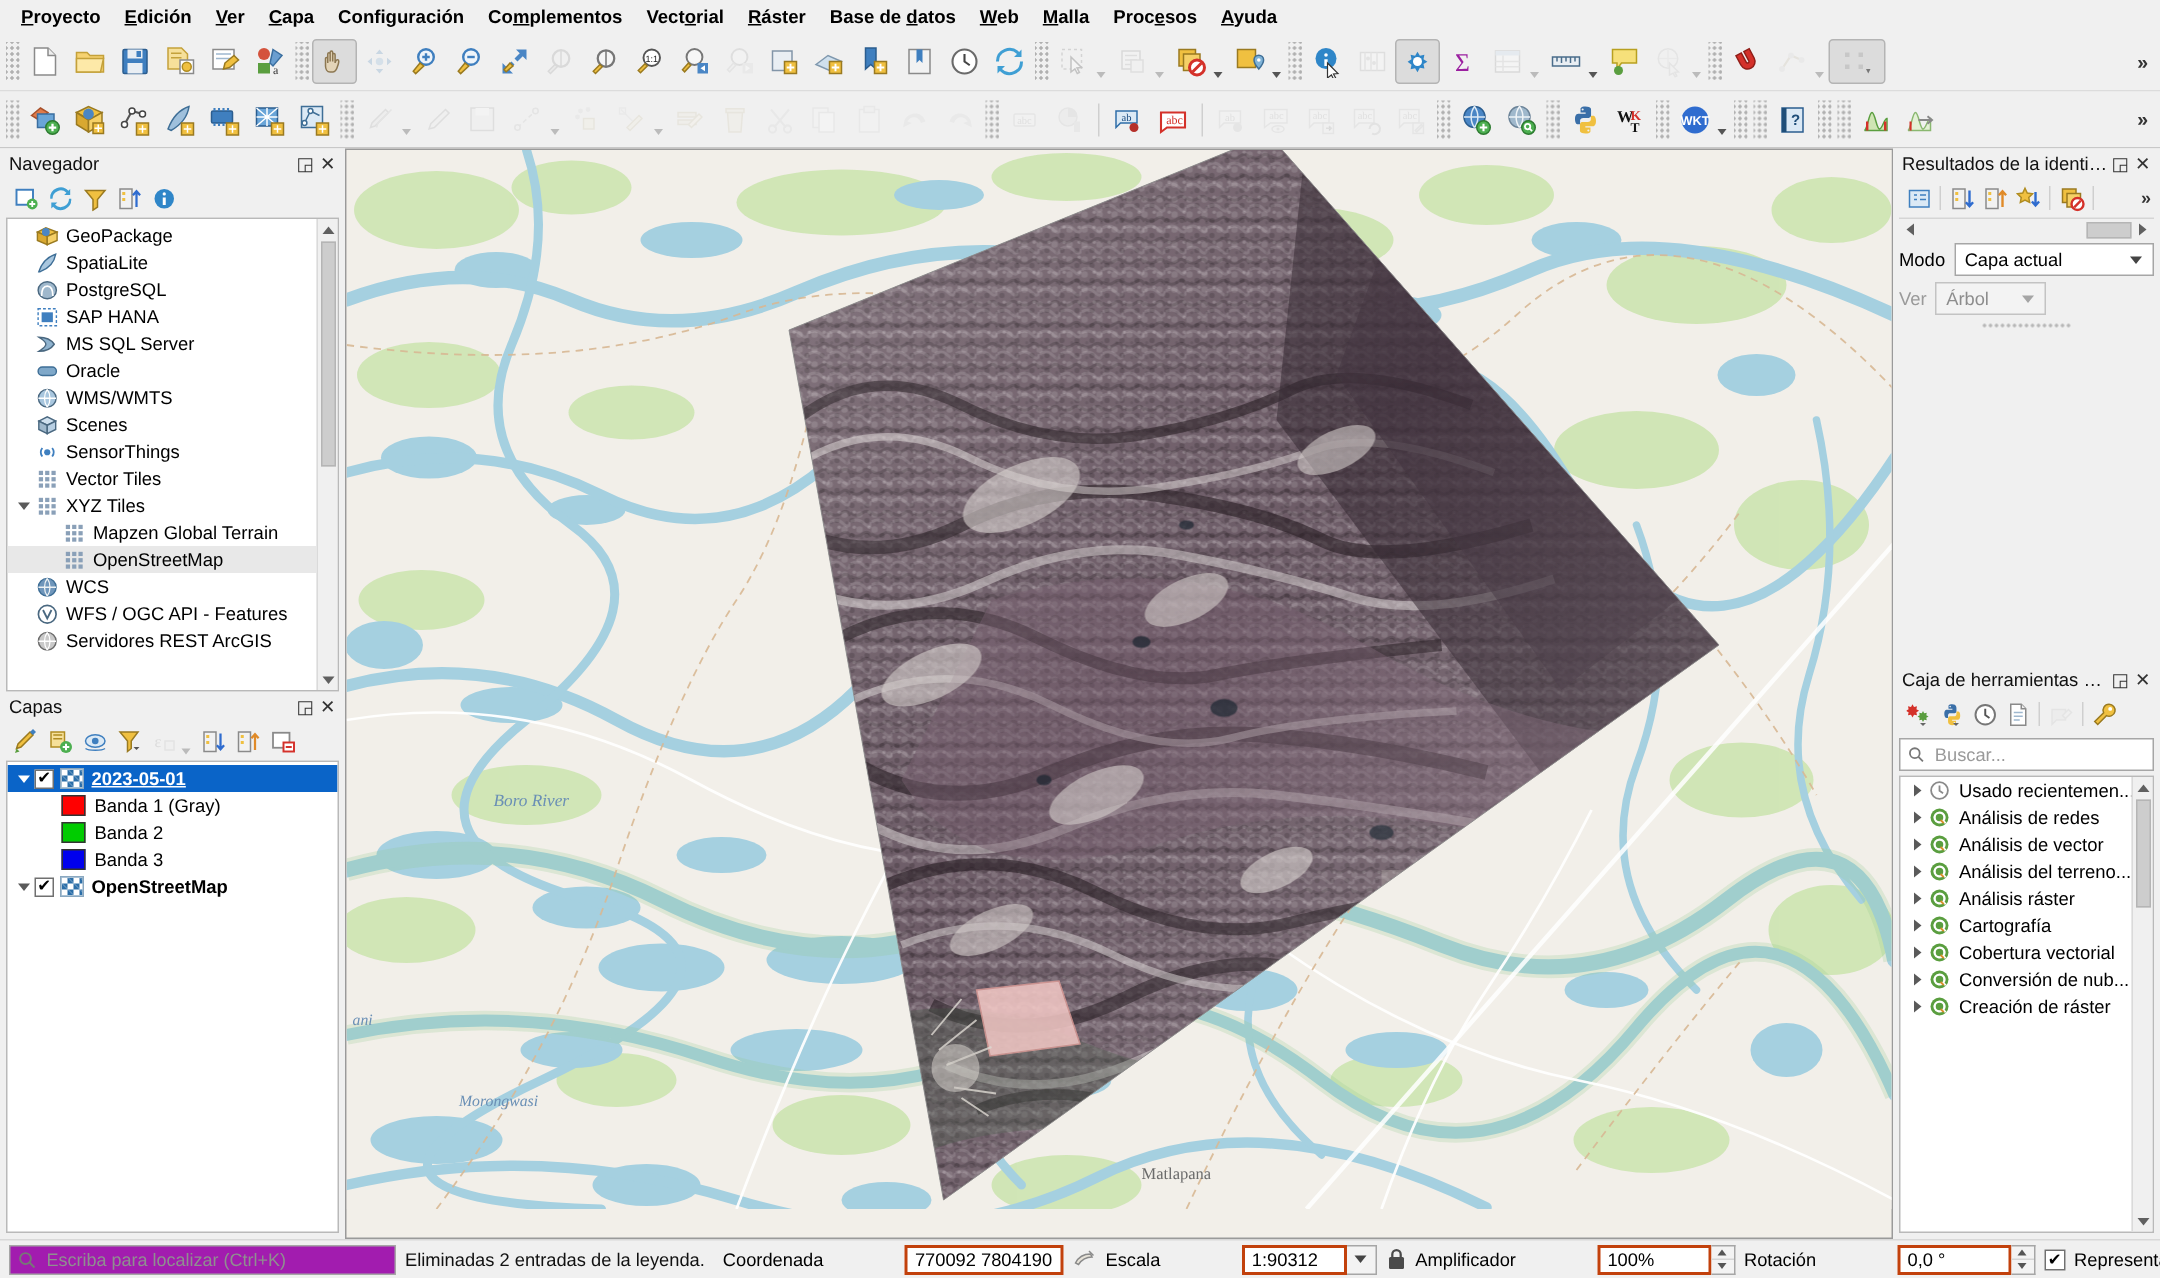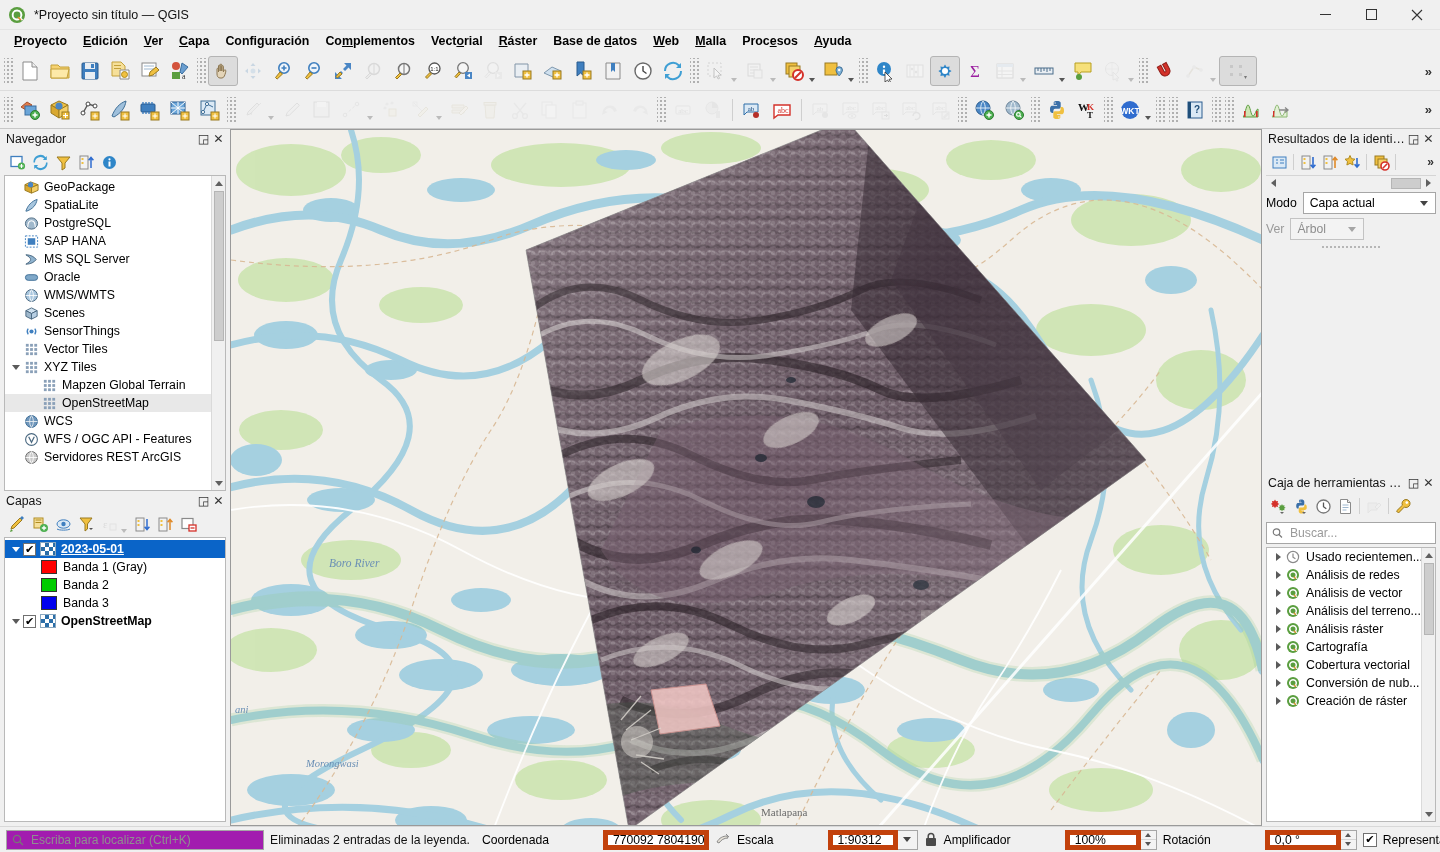--- a/index.html
+++ b/index.html
@@ -208,21 +208,21 @@
     display: flex; align-items: center; gap: 5px; padding-left: 5px; flex: 0 0 auto;
   }
   .locator input {
     border: 0; outline: 0; font-size: 12px; font-family: inherit; flex: 1 1 auto;
     min-width: 0; background: transparent;
   }
   .locator input::placeholder { color: #8f8f8f; }
   .status-msg { font-size: 12.2px; color: #111; white-space: nowrap; }
   .sb-lbl { font-size: 12.2px; white-space: nowrap; }
   .sb-field {
-    height: 20px; border: 5px solid #c2410c; background: #fff;
+    height: 20px; border: 2px solid #c2410c; background: #fff;
     display: flex; align-items: center; padding: 0 5px; font-size: 12.2px;
     white-space: nowrap; flex: 0 0 auto; margin-left: 48px;
   }
   .sb-combo { display: flex; flex: 0 0 auto; }
   .sb-combo .btn {
     width: 20px; height: 20px; border: 1px solid #a6a6a6; border-left: 0;
     background: #f3f3f3; display: flex; align-items: center; justify-content: center;
   }
   .spin { display: flex; flex-direction: column; width: 16px; height: 20px; border: 1px solid #a6a6a6; border-left: 0; background: #f3f3f3; }
   .spin div { flex: 1 1 0; display: flex; align-items: center; justify-content: center; }
@@ -233,47 +233,20 @@
     width: 14px; height: 14px; border: 1px solid #707070; background: #fff;
     display: flex; align-items: center; justify-content: center; font-size: 11px;
     flex: 0 0 auto;
   }
 </style>
 </head>
 <body>
 
 <div id="app">
 
-  <div class="titlebar">
-    <span class="qgis-logo">
-      <svg width="18" height="18" viewBox="0 0 18 18">
-        <circle cx="9" cy="9" r="8" fill="#5a9e3f"></circle>
-        <path d="M9 3.6a5.4 5.4 0 1 0 3.4 9.6l1.6 1.6 1.1-1.1-1.6-1.6A5.4 5.4 0 0 0 9 3.6zm0 2a3.4 3.4 0 1 1 0 6.8 3.4 3.4 0 0 1 0-6.8z" fill="#fff"></path>
-        <path d="M10.6 10.6l2.8 2.8-1.2 1.2-2.8-2.8z" fill="#d98d2b"></path>
-      </svg>
-    </span>
-    <span class="title-text">*Proyecto sin título — QGIS</span>
-    <div class="win-btns">
-      <div class="win-btn">
-        <svg width="11" height="11" viewBox="0 0 11 11">
-            <rect x="0" y="5" width="11" height="1" fill="#333"></rect>
-          </svg>
-      </div>
-      <div class="win-btn">
-        <svg width="11" height="11" viewBox="0 0 11 11">
-            <rect x="0.5" y="0.5" width="10" height="10" fill="none" stroke="#333"></rect>
-          </svg>
-      </div>
-      <div class="win-btn close">
-        <svg width="12" height="12" viewBox="0 0 12 12">
-            <path d="M1 1 L11 11 M11 1 L1 11" stroke="#333" stroke-width="1.1" fill="none"></path>
-          </svg>
-      </div>
-    </div>
-  </div>
 
   <div class="menubar" id="menubar">
       <div class="menu-item"><u>P</u>royecto</div>
       <div class="menu-item"><u>E</u>dición</div>
       <div class="menu-item"><u>V</u>er</div>
       <div class="menu-item"><u>C</u>apa</div>
       <div class="menu-item">Confi<u>g</u>uración</div>
       <div class="menu-item">Co<u>m</u>plementos</div>
       <div class="menu-item">Vect<u>o</u>rial</div>
       <div class="menu-item"><u>R</u>áster</div>

